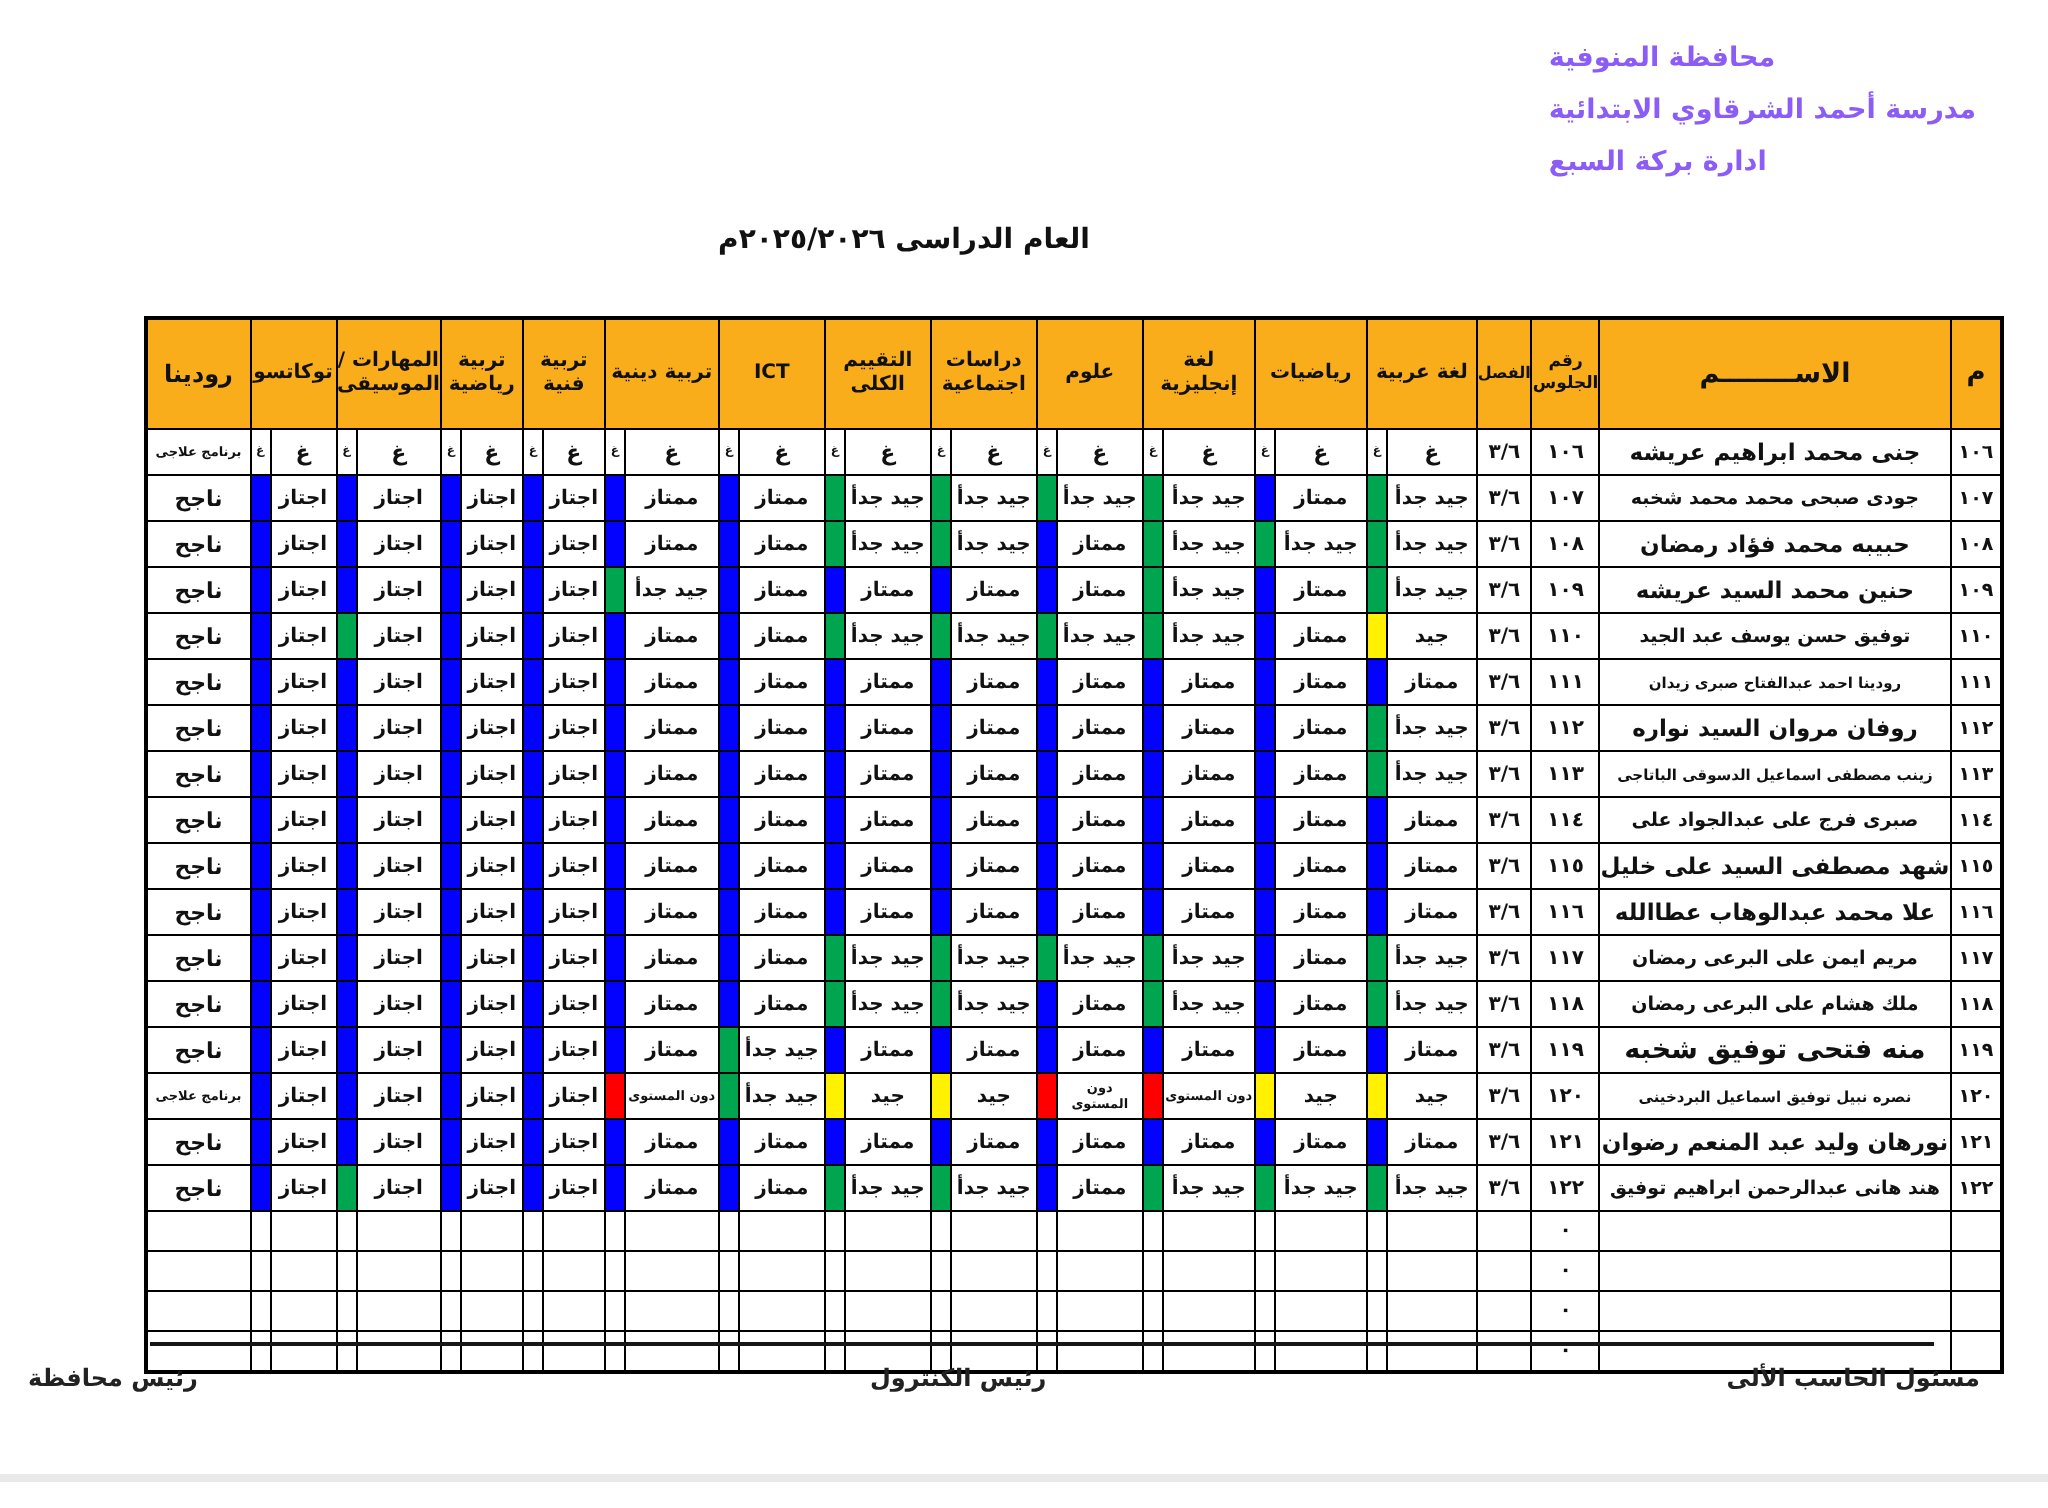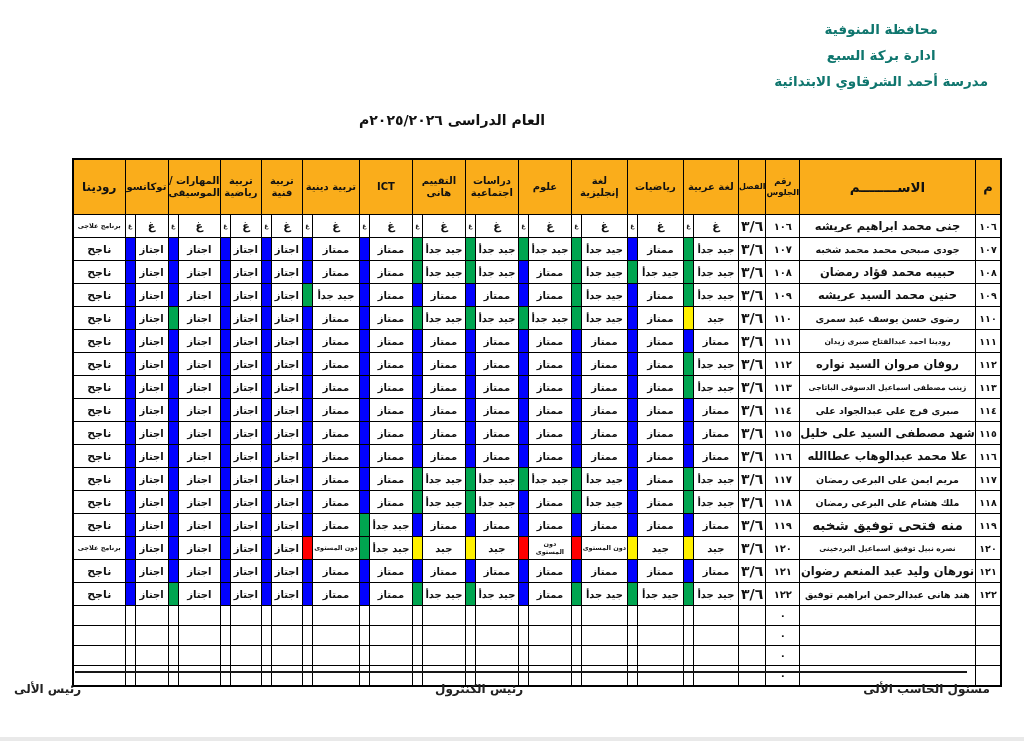--- a/index.html
+++ b/index.html
@@ -1,38 +1,38 @@
 <!DOCTYPE html>
 <html lang="ar"><head>
 <meta charset="utf-8">
 <style>
   html,body{margin:0;padding:0;}
   body{width:1024px;height:754px;position:relative;background:#fdfdfd;overflow:hidden;
        font-family:"DejaVu Sans",sans-serif;}
   .sheet{position:absolute;inset:0;background:#ffffff;}
-  .org{position:absolute;top:16px;right:36px;text-align:center;direction:rtl;
-       font-weight:bold;font-size:13.5px;line-height:26px;color:#0f766e;}
+  .org{position:absolute;top:16px;right:36px;text-align:left;direction:rtl;
+       font-weight:bold;font-size:13.5px;line-height:26px;color:#8b5cf6;}
   .titles{position:absolute;top:103px;left:72px;width:760px;text-align:center;direction:rtl;
           font-weight:bold;color:#111;}
   .titles .t1{font-size:14.5px;}
   .titles .t2{font-size:14px;margin-top:9px;}
   table.grid{position:absolute;top:158px;left:72px;border-collapse:collapse;direction:rtl;
              table-layout:fixed;border:2px solid #000;}
   table.grid th,table.grid td{border:1px solid #000;padding:0;text-align:center;vertical-align:middle;
              overflow:hidden;color:#111;}
   thead th{background:var(--hdr,#FAAD1B);font-weight:bold;font-size:10px;line-height:1.25;height:54px;}
   th.h-serial{font-size:13px;}
   th.h-name{font-size:13.5px;}
   th.h-seat{font-size:8.5px;}
   th.h-class{font-size:8px;}
   th.h-result{font-size:12px;}
   tbody td{height:22px;font-weight:bold;background:#fff;}
   td.serial{font-size:9.5px;letter-spacing:2px;}
   td.seat{font-size:10px;letter-spacing:2px;}
-  td.cls{font-size:14px;}
+  td.cls{font-size:10px;}
   td.name{text-align:right;padding-right:3px;white-space:nowrap;}
   td.name.xs{font-size:7.5px;}
   td.name.s{font-size:9.5px;}
   td.name.n{font-size:11.5px;}
   td.name.lg{font-size:13.5px;}
   td.gtext{font-size:10px;}
   td.gtext.tiny{font-size:6.5px;}
   td.gtext.abs{font-size:11px;}
   td.gbar{font-size:6px;line-height:1;}
   td.result{font-size:11px;}
@@ -45,22 +45,22 @@
   .fl-left{left:14px;}
   .page-edge{position:absolute;top:737px;left:0;width:100%;height:4px;background:#e9e9e9;}
 </style>
 </head>
 <body>
 
 <div class="sheet">
 
   <div class="org">
     <div>محافظة المنوفية</div>
+    <div>مدرسة أحمد الشرقاوي الابتدائية</div>
     <div>ادارة بركة السبع</div>
-    <div>مدرسة أحمد الشرقاوي الابتدائية</div>
   </div>
 
   <div class="titles">
     <div class="t2">العام الدراسى ٢٠٢٥/٢٠٢٦م</div>
   </div>
 
   <table class="grid" id="grades-table" style="--hdr: #FAAD1B;">
       <colgroup>
         <col style="width: 26px;">
         <col style="width: 150px;">
@@ -96,21 +96,21 @@
         <tr>
           <th class="h-serial">م</th>
           <th class="h-name">الاســــــــم</th>
           <th class="h-seat">رقم الجلوس</th>
           <th class="h-class">الفصل</th>
           <th colspan="2">لغة عربية</th>
           <th colspan="2">رياضيات</th>
           <th colspan="2">لغة إنجليزية</th>
           <th colspan="2">علوم</th>
           <th colspan="2">دراسات اجتماعية</th>
-          <th colspan="2">التقييم هانى</th>
+          <th colspan="2">التقييم الكلى</th>
           <th colspan="2">ICT</th>
           <th colspan="2">تربية دينية</th>
           <th colspan="2">تربية فنية</th>
           <th colspan="2">تربية رياضية</th>
           <th colspan="2">المهارات / الموسيقى</th>
           <th colspan="2">توكاتسو</th>
           <th class="h-result">رودينا</th>
         </tr>
       </thead>
       <tbody>
@@ -233,21 +233,21 @@
           <td class="gtext">اجتاز</td>
           <td class="gbar" style="background: rgb(2, 2, 254);"></td>
           <td class="gtext">اجتاز</td>
           <td class="gbar" style="background: rgb(2, 2, 254);"></td>
           <td class="gtext">اجتاز</td>
           <td class="gbar" style="background: rgb(2, 2, 254);"></td>
           <td class="result">ناجح</td>
         </tr>
         <tr>
           <td class="serial">١١٠</td>
-          <td class="name s">رضوى حسن يوسف عبد سمرى</td>
+          <td class="name s">توفيق حسن يوسف عبد الجيد</td>
           <td class="seat">١١٠</td>
           <td class="cls">٣/٦</td>
           <td class="gtext">جيد</td>
           <td class="gbar" style="background: rgb(255, 241, 0);"></td>
           <td class="gtext">ممتاز</td>
           <td class="gbar" style="background: rgb(2, 2, 254);"></td>
           <td class="gtext">جيد جدأ</td>
           <td class="gbar" style="background: rgb(0, 165, 80);"></td>
           <td class="gtext">جيد جدأ</td>
           <td class="gbar" style="background: rgb(0, 165, 80);"></td>
@@ -764,15 +764,15 @@
           <td class="gtext"></td>
           <td class="gbar"></td>
           <td class="result"></td>
         </tr>
       </tbody>
     </table>
 
   <div class="sepline"></div>
   <div class="footer-label fl-right">مسئول الحاسب الألى</div>
   <div class="footer-label fl-center">رئيس الكنترول</div>
-  <div class="footer-label fl-left">رئيس الألى</div>
+  <div class="footer-label fl-left">رئيس محافظة</div>
   <div class="page-edge"></div>
 </div>
 
 </body></html>

